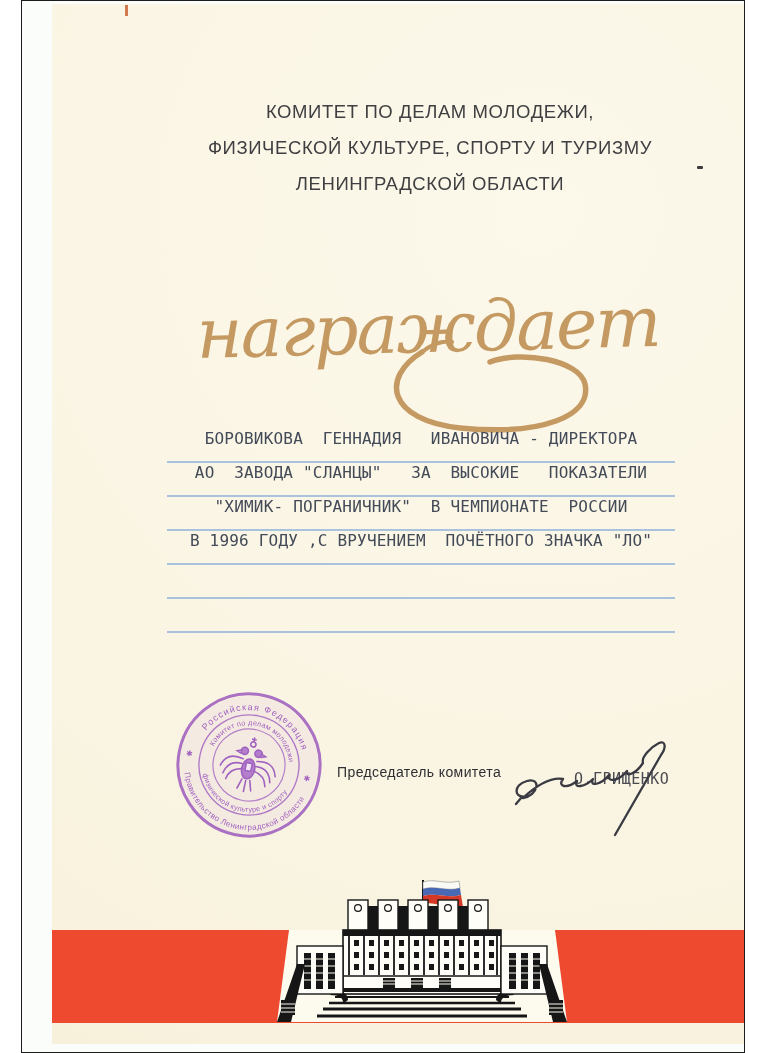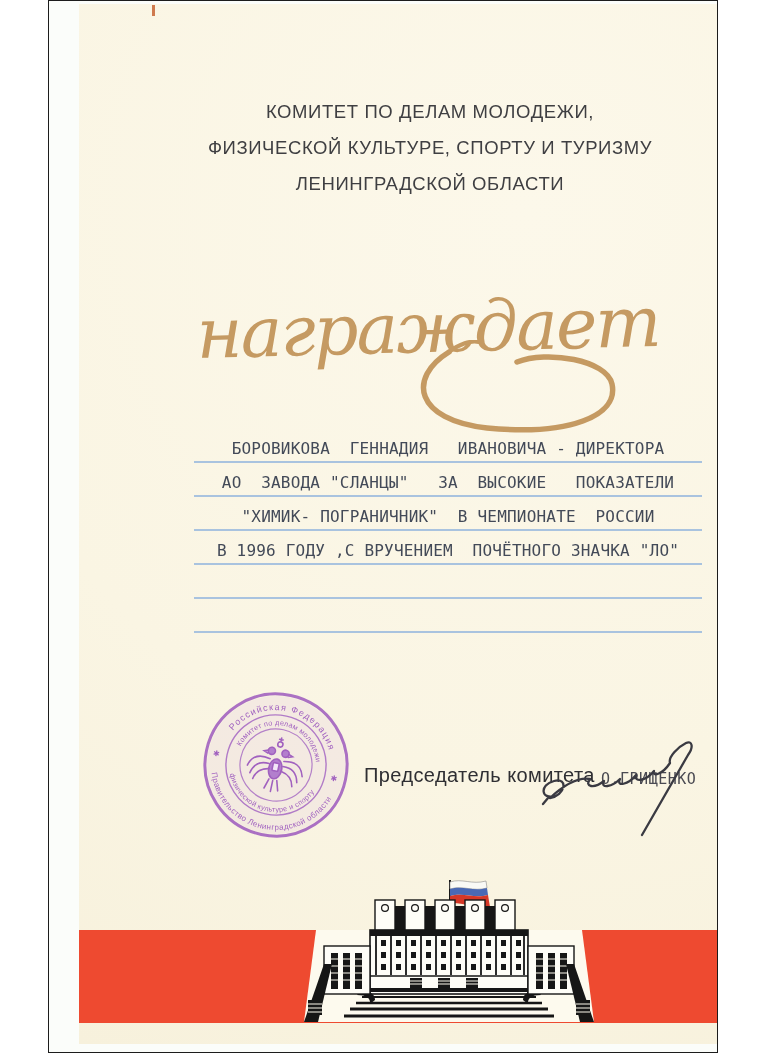--- a/index.html
+++ b/index.html
@@ -1,17 +1,17 @@
 <!DOCTYPE html>
 <html><head>
 <meta charset="utf-8">
 <style>
   html,body{margin:0;padding:0;background:#ffffff;}
   .scan{
-    position:relative;width:670px;height:1053px;margin:0 auto;
+    position:relative;width:724px;height:1053px;margin:0 auto;
     background:#fbfdfa;border:1px solid #1c1c1c;box-sizing:border-box;
     overflow:hidden;font-family:"Liberation Sans",sans-serif;
   }
   .paper{
     position:absolute;left:30px;top:3px;right:0;bottom:8px;
     background:#faf5e3;
     background-image:radial-gradient(circle at 70% 20%, #fcf8ea 0%, #faf5e3 60%, #f7f1dc 100%);
   }
   .reg-tick{position:absolute;left:73px;top:1px;width:3px;height:11px;background:#cf7a4e;}
   .speck{position:absolute;left:645px;top:162px;width:6px;height:3px;background:#3c3c3c;border-radius:1px;}
@@ -25,31 +25,31 @@
     position:absolute;left:30px;right:-30px;top:283px;text-align:center;
     font-family:"DejaVu Serif",serif;font-style:italic;
     font-size:70px;color:#c59a62;letter-spacing:-2px;
     transform:rotate(-1.5deg);
   }
   .award-flourish{position:absolute;left:300px;top:336px;}
 
   .lines-block{position:absolute;left:115px;top:425px;width:508px;}
   .rule-row{
     height:34px;border-bottom:2px solid #a9c3df;
-    display:flex;align-items:flex-end;justify-content:center;
+    display:flex;align-items:flex-start;justify-content:center;
     padding-bottom:3px;box-sizing:border-box;
     font-family:"DejaVu Sans Mono",monospace;font-size:16px;
     color:#434a58;white-space:pre;letter-spacing:0.2px;
   }
 
   .stamp{position:absolute;left:117px;top:681px;opacity:0.92;}
 
   .signer-title{
     position:absolute;left:285px;top:760px;
-    font-size:20px;color:#2f2f33;letter-spacing:0.4px;
+    font-size:14px;color:#2f2f33;letter-spacing:0.4px;
     font-family:"Liberation Sans",sans-serif;
   }
   .signer-name{
     position:absolute;left:522px;top:766px;
     font-family:"DejaVu Sans Mono",monospace;font-size:15px;color:#4a4a52;
     letter-spacing:0.5px;
   }
   .signature-svg{position:absolute;left:440px;top:728px;}
 
   .band{position:absolute;left:0;top:926px;width:100%;height:93px;background:#ee4a30;}

